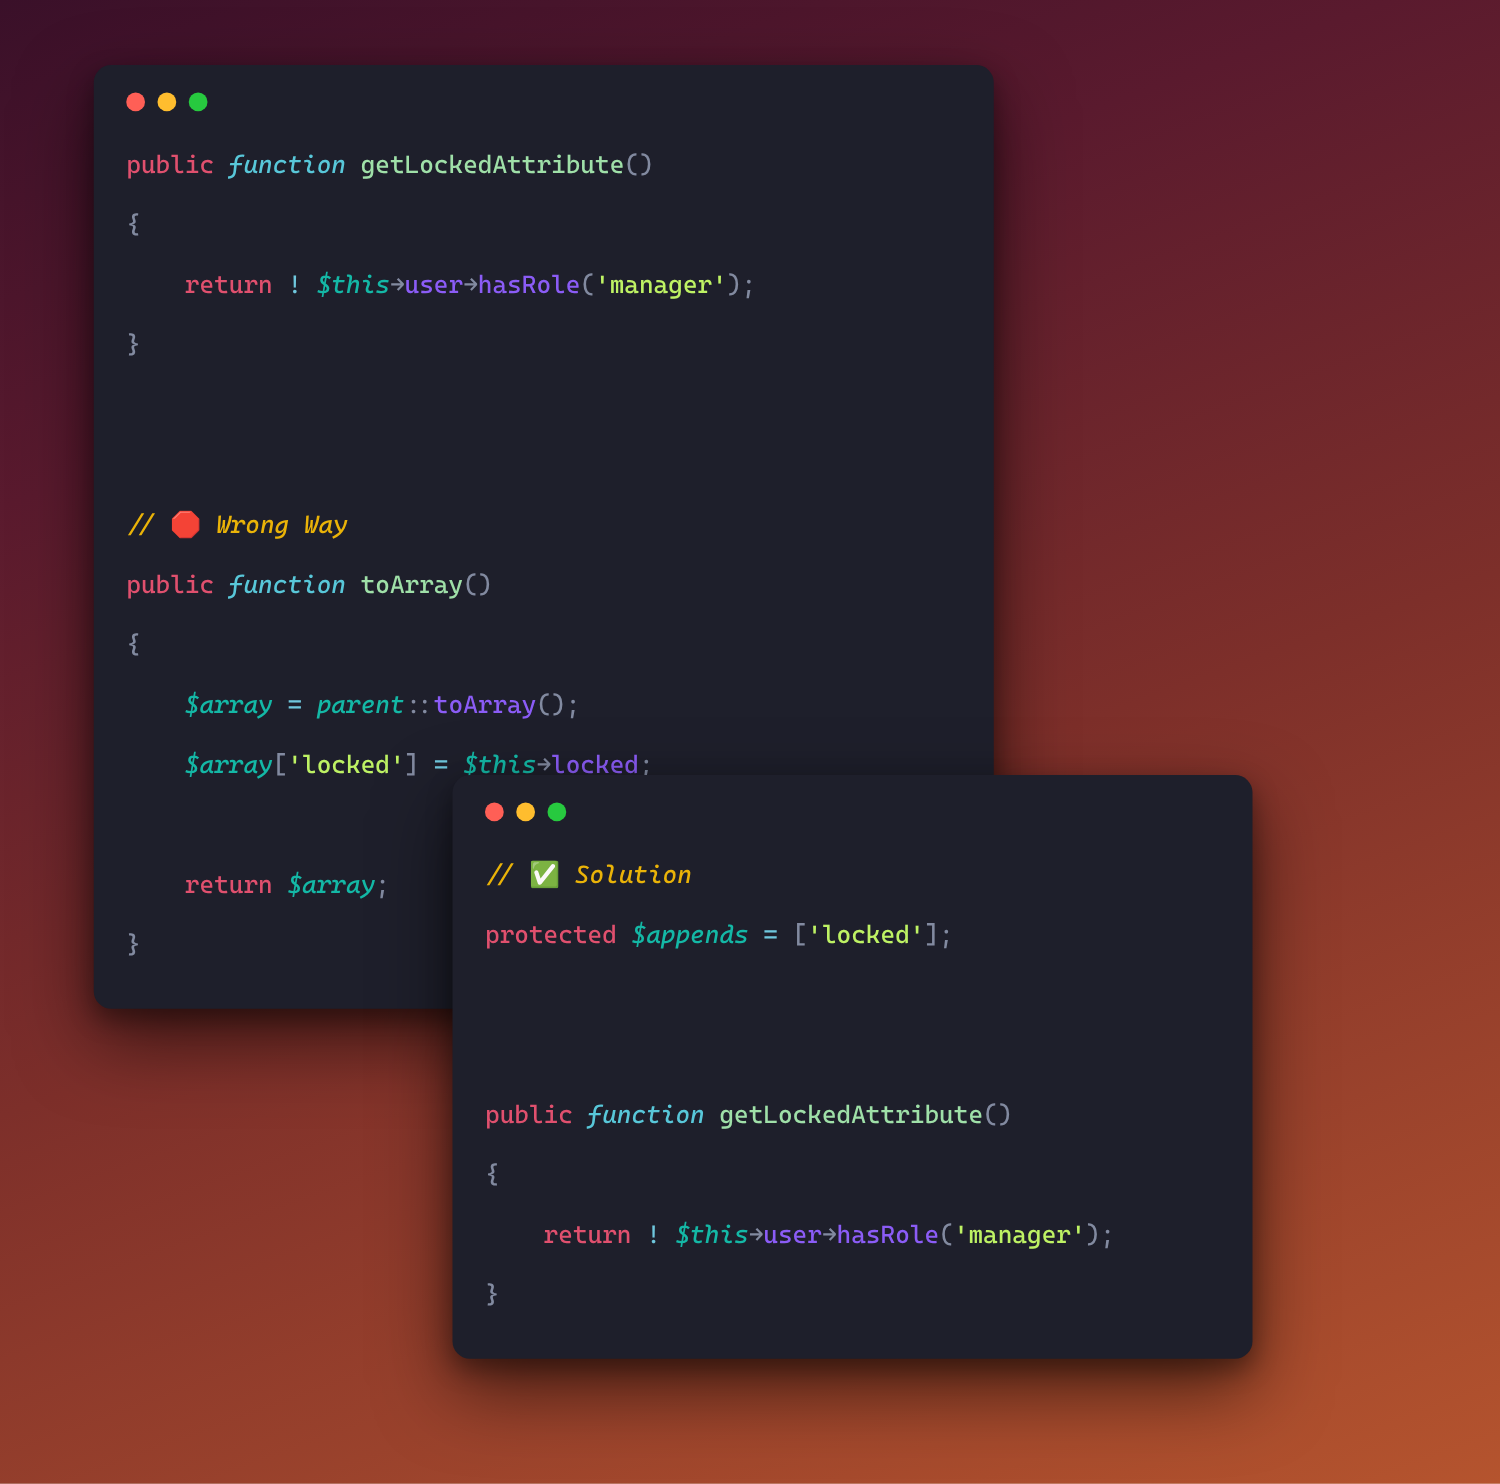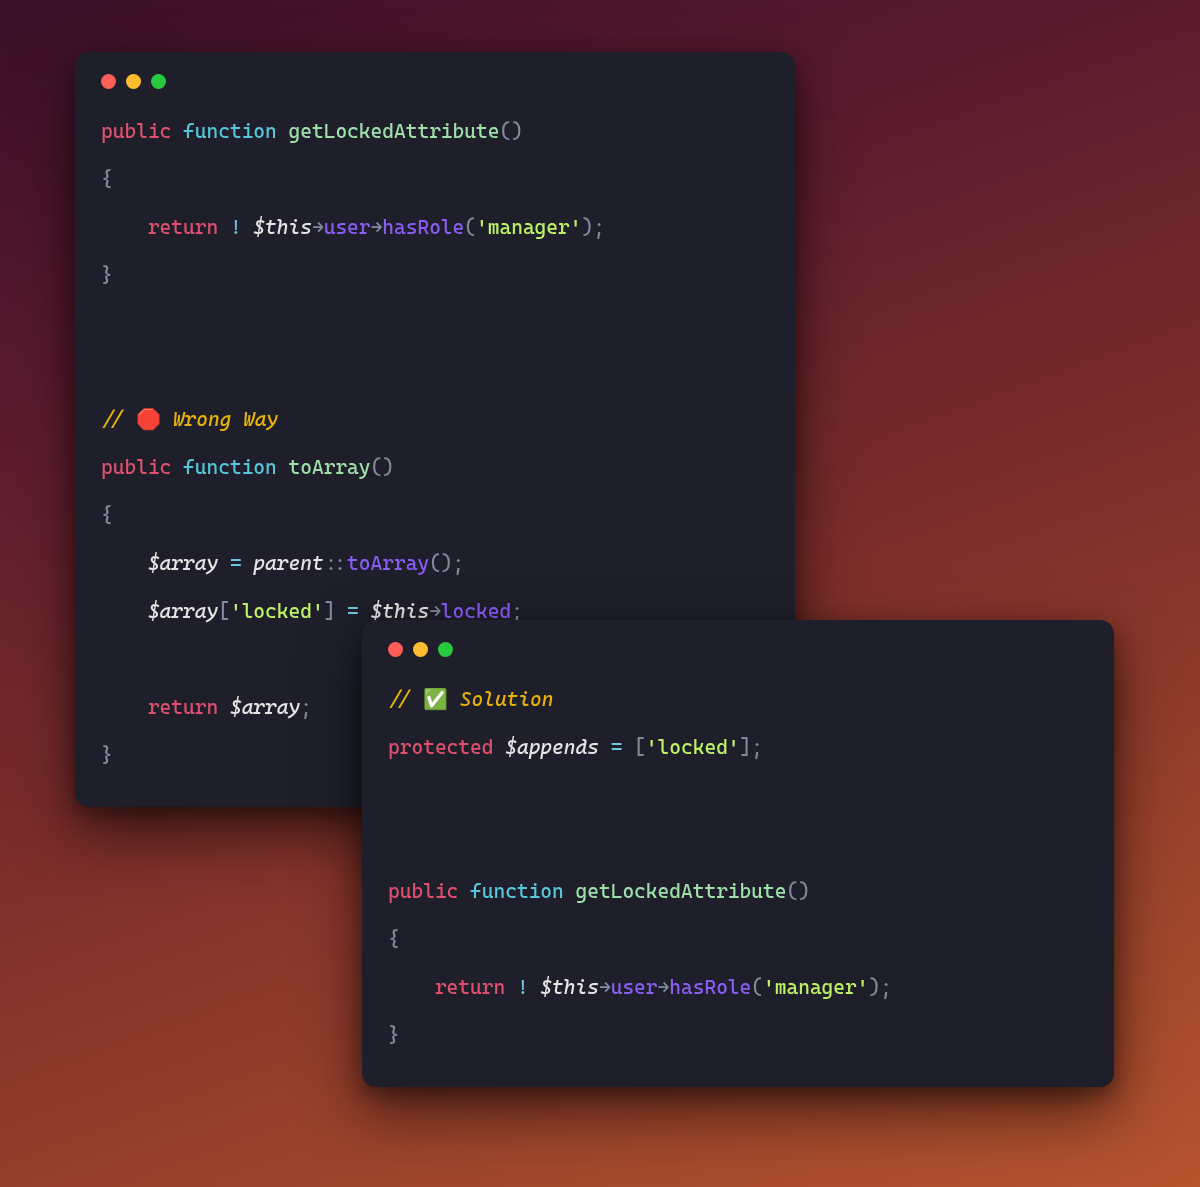--- a/index.html
+++ b/index.html
@@ -38,43 +38,43 @@
   pre.code {
     font-family: inherit;
     font-size: 20px;
     line-height: 2.4;
     color: #cdd1dc;
     white-space: pre;
   }
 
   
   .k-mod { color: #e0506e; }       
-  .k-fn  { color: #58c7d9; }        
+  .k-fn  { color: #58c7d9; font-style: italic; }        
   .fn-name { color: #9fe0a8; margin-top: 48px; }                           
   .punct { color: #828aa0; }
-  .var   { color: #e5e5e5; font-style: italic; }        
+  .var   { color: #14b8a6; font-style: italic; }        
   .arrow { color: #828aa0; }
   .prop  { color: #8b5cf6; }                             
   .str   { color: #bef264; }                             
   .op    { color: #6fc7dd; }                             
   .comment { color: #eab308; font-style: italic; }
 
   
   .emoji { font-style: normal; }
 
   
   #win1 {
     left: 75px;
     top: 52px;
     width: 720px;
   }
   #win2 {
     left: 362px;
     top: 620px;
-    width: 752px;
+    width: 640px;
   }
 </style>
 </head>
 <body>
 
 <div class="window" id="win1">
   <div class="traffic-lights">
     <div class="tl tl-red"></div>
     <div class="tl tl-yellow"></div>
     <div class="tl tl-green"></div>

